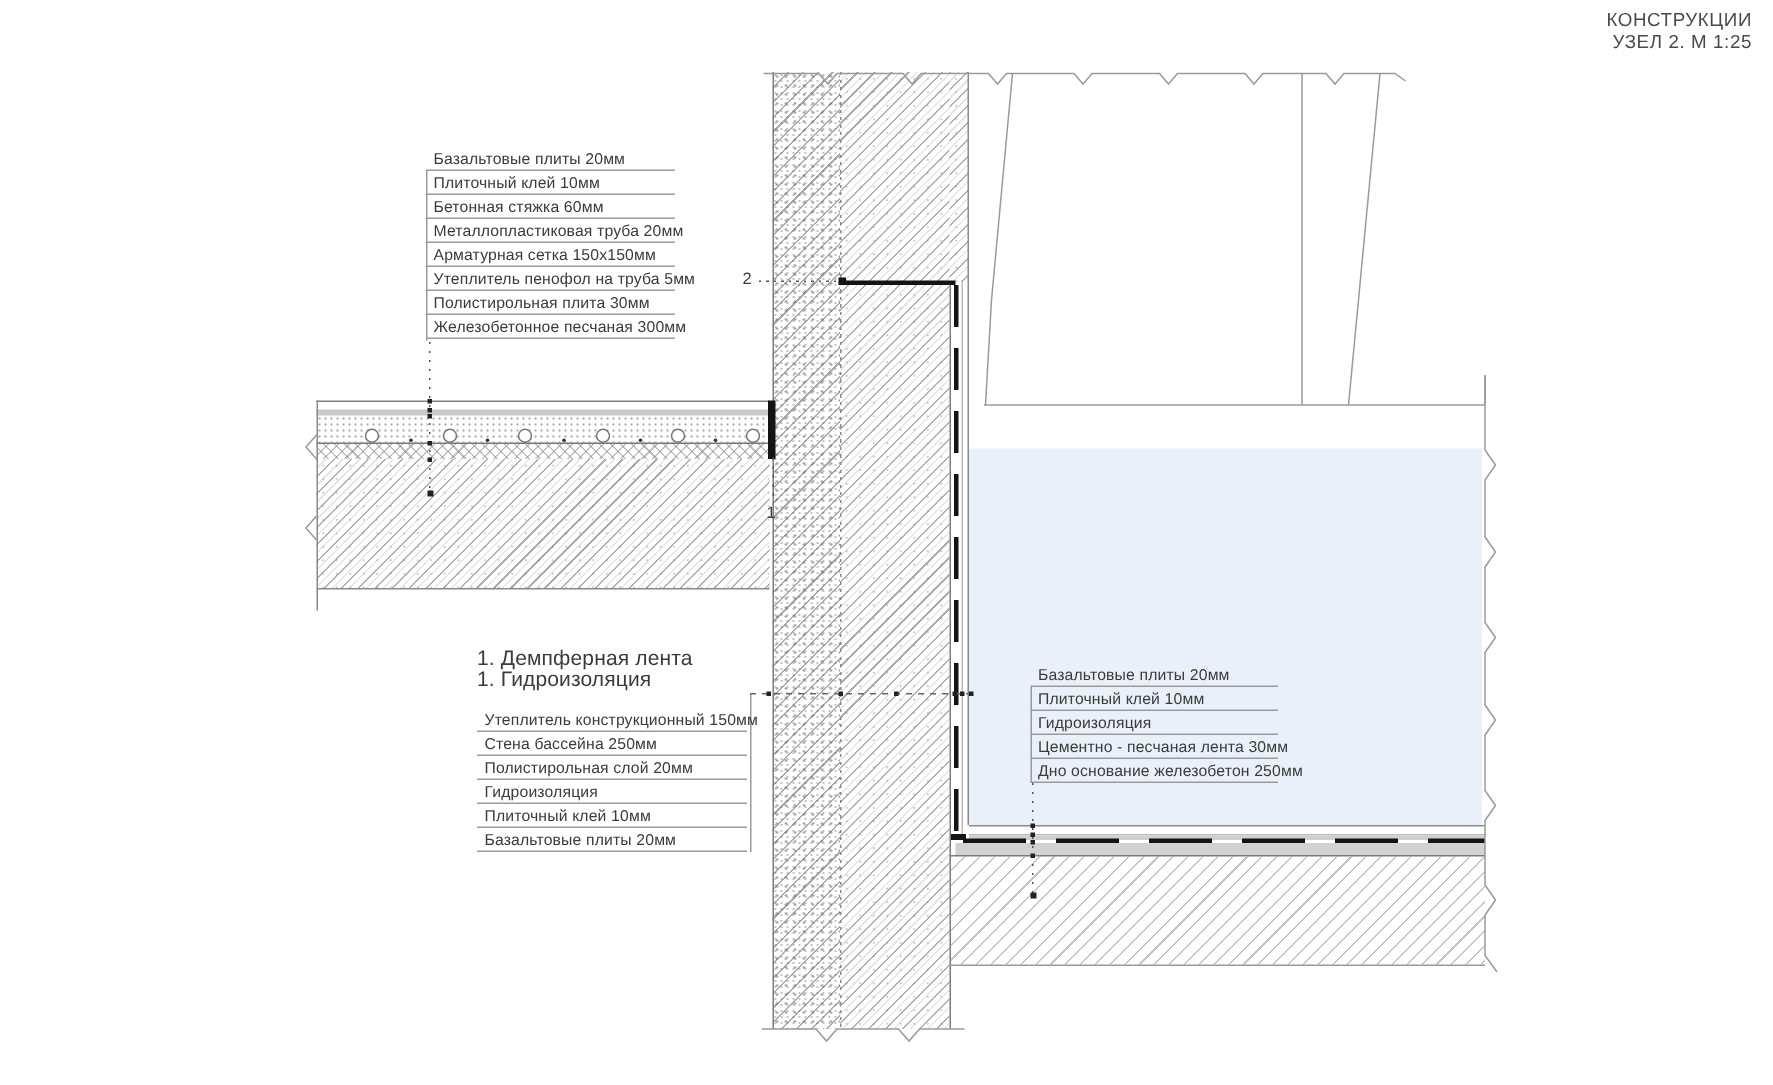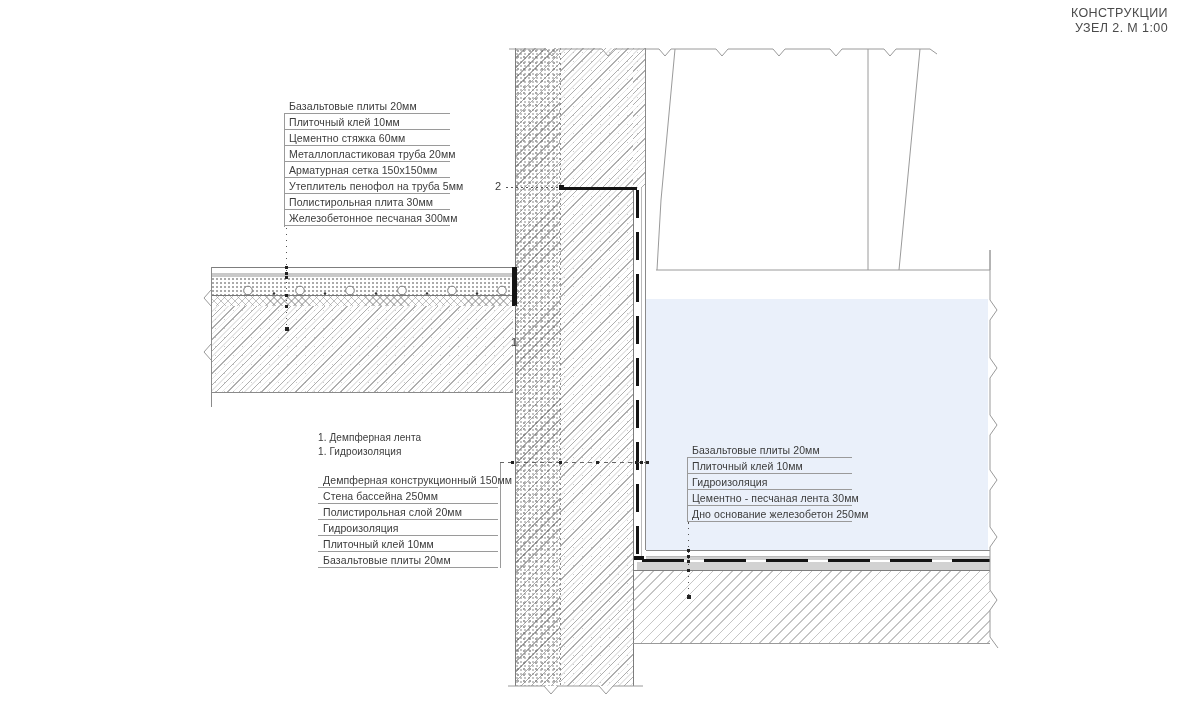--- a/index.html
+++ b/index.html
@@ -28,21 +28,21 @@
   .vdots{width:1px;background:repeating-linear-gradient(180deg,#555 0 1.5px,transparent 1.5px 6px);}
   .vdots2{width:1px;background:repeating-linear-gradient(180deg,#8a8a8a 0 2px,transparent 2px 5px);}
   .hdash{height:1px;background:repeating-linear-gradient(90deg,#666 0 4px,transparent 4px 8px);}
   .hdots{height:1px;background:repeating-linear-gradient(90deg,#555 0 1.6px,transparent 1.6px 5px);}
   .wpv{width:3px;background:repeating-linear-gradient(180deg,#141414 0 28px,transparent 28px 42px);}
   .wph{height:3px;background:repeating-linear-gradient(90deg,#141414 0 42px,transparent 42px 62px);}
   .sq{width:3px;height:3px;background:#222;}
   
   .lrow{position:relative;height:16px;box-sizing:border-box;border-bottom:1px solid #9a9a9a;
         padding:2px 0 0 5px;font-size:10.5px;letter-spacing:.1px;white-space:nowrap;color:#3b3b3b;}
-  .note-line{font-size:10px;line-height:14px;letter-spacing:.1px;color:#3b3b3b;white-space:nowrap;}
+  .note-line{font-size:14px;line-height:14px;letter-spacing:.1px;color:#3b3b3b;white-space:nowrap;}
   .marker{font-size:11px;color:#3b3b3b;text-align:center;width:10px;}
   #title-block{position:absolute;top:6px;right:14px;text-align:right;font-size:12.5px;
                line-height:15px;letter-spacing:.4px;color:#4a4a4a;}
 </style>
 </head>
 <body>
 
 <div id="canvas">
 
   <div class="abs" style="left:646px;top:299px;width:342px;height:251px;background:#eaf0fa;"></div>
@@ -135,41 +135,41 @@
   <div class="abs sq" style="left:686.5px;top:595px;width:4px;height:4px;"></div>
 
   <div class="abs vdots" style="left:515px;top:305px;height:30px;"></div>
   <div class="abs marker" style="left:509px;top:336px;">1</div>
 
   <div class="abs marker" style="left:493px;top:180px;">2</div>
   <div class="abs hdots" style="left:506px;top:187px;width:54px;"></div>
 
   <div id="title-block">
     <div>КОНСТРУКЦИИ</div>
-    <div>УЗЕЛ 2. М 1:00</div>
+    <div>УЗЕЛ 2. М 1:25</div>
   </div>
 
   <div class="abs" style="left:284px;top:98px;width:166px;">
     <div class="lrow"><span>Базальтовые плиты 20мм</span></div>
     <div class="lrow"><span>Плиточный клей 10мм</span></div>
-    <div class="lrow"><span>Цементно стяжка 60мм</span></div>
+    <div class="lrow"><span>Бетонная стяжка 60мм</span></div>
     <div class="lrow"><span>Металлопластиковая труба 20мм</span></div>
     <div class="lrow"><span>Арматурная сетка 150х150мм</span></div>
     <div class="lrow"><span>Утеплитель пенофол на труба 5мм</span></div>
     <div class="lrow"><span>Полистирольная плита 30мм</span></div>
     <div class="lrow"><span>Железобетонное песчаная 300мм</span></div>
   </div>
 
   <div class="abs" style="left:318px;top:431px;">
     <div class="note-line">1. Демпферная лента</div>
     <div class="note-line">1. Гидроизоляция</div>
   </div>
 
   <div class="abs" style="left:318px;top:472px;width:180px;">
-    <div class="lrow"><span>Демпферная конструкционный 150мм</span></div>
+    <div class="lrow"><span>Утеплитель конструкционный 150мм</span></div>
     <div class="lrow"><span>Стена бассейна 250мм</span></div>
     <div class="lrow"><span>Полистирольная слой 20мм</span></div>
     <div class="lrow"><span>Гидроизоляция</span></div>
     <div class="lrow"><span>Плиточный клей 10мм</span></div>
     <div class="lrow"><span>Базальтовые плиты 20мм</span></div>
   </div>
 
   <div class="abs" style="left:687px;top:442px;width:165px;">
     <div class="lrow"><span>Базальтовые плиты 20мм</span></div>
     <div class="lrow"><span>Плиточный клей 10мм</span></div>

